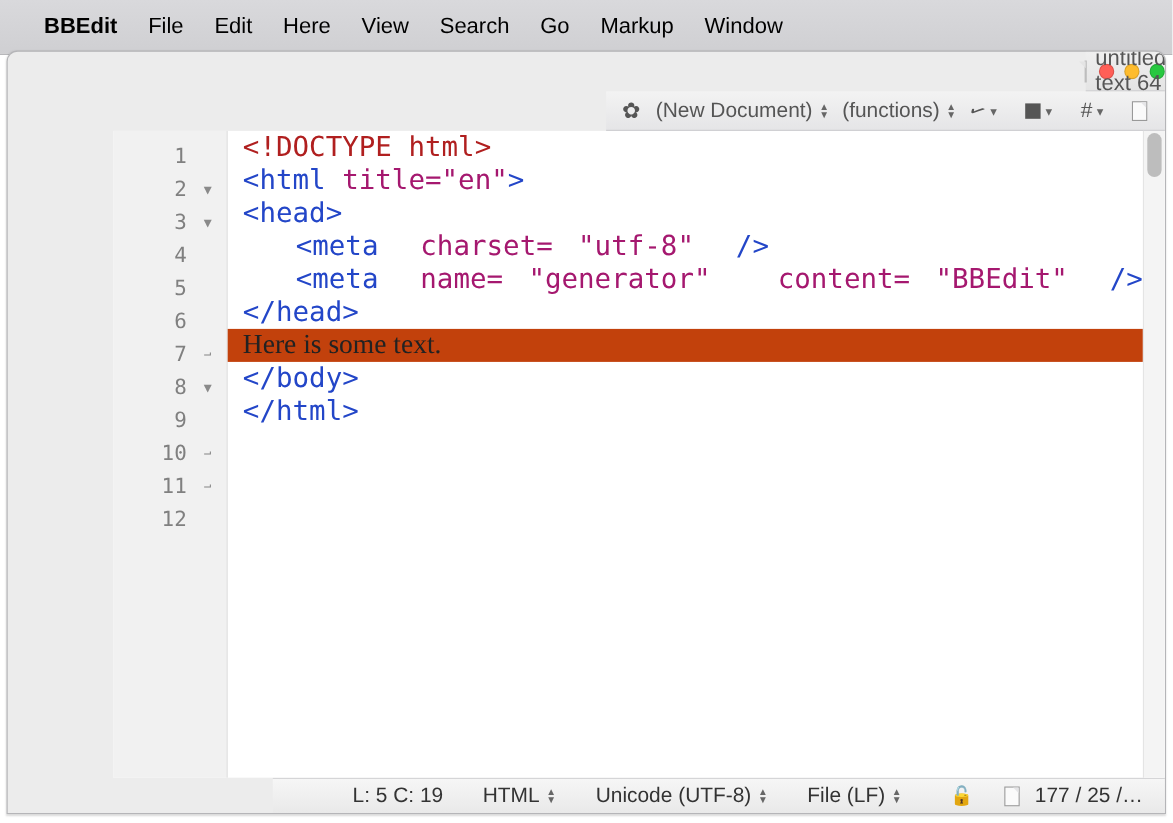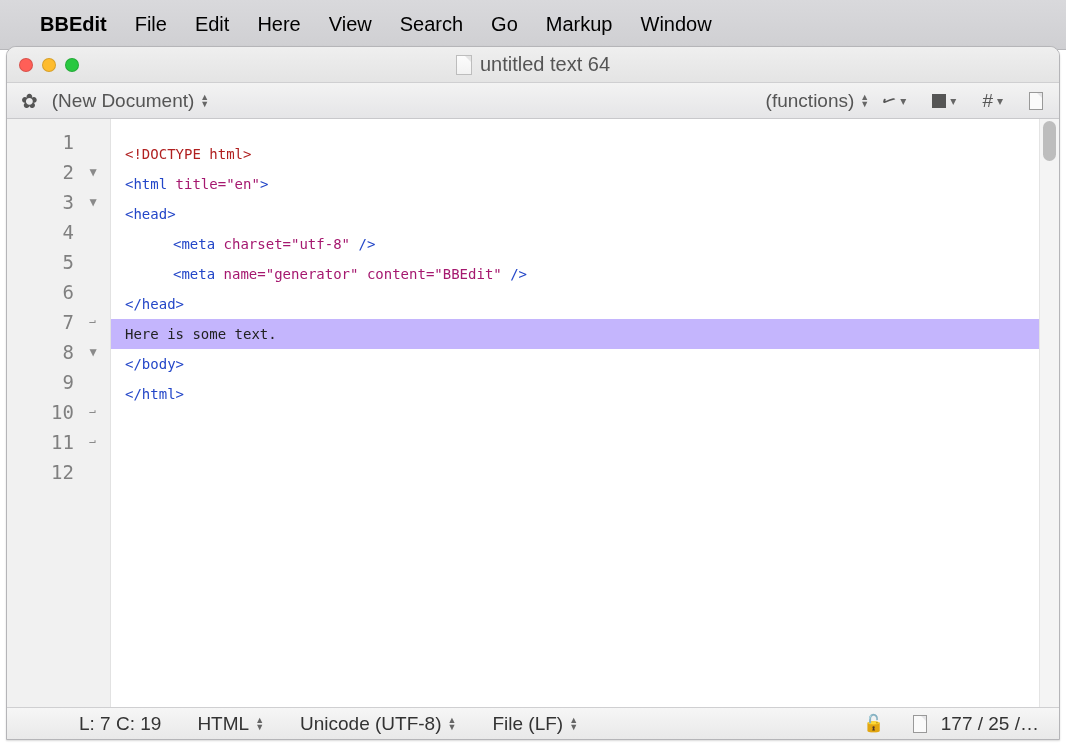--- a/index.html
+++ b/index.html
@@ -24,20 +24,21 @@
     position: absolute;
     left: 6px; top: 46px;
     width: 1054px; height: 694px;
     background: #ececec;
     border: 1px solid #b5b5b8;
     border-radius: 10px 10px 0 0;
     box-shadow: 0 1px 2px rgba(0,0,0,0.15);
     display: flex;
     flex-direction: column;
     overflow: hidden;
+    align-items: flex-end;
   }
   .titlebar {
     height: 36px;
     background: linear-gradient(#efefef, #e4e4e4);
     border-bottom: 1px solid #cfcfd1;
     display: flex;
     align-items: center;
     position: relative;
   }
   .traffic {
@@ -115,41 +116,42 @@
     padding-right: 8px; gap: 10px;
   }
   .fold {
     width: 18px; text-align: center; color: #8a8a8a; font-size: 12px;
   }
   .fold.tri::before { content: '▼'; }
   .fold.end::before { content: '⌐'; display:inline-block; transform: scaleY(-1) scaleX(-1); }
   .code {
     flex: 1;
     font-family: ui-monospace, Menlo, Consolas, monospace;
-    font-size: 14px;
-    padding-top: 20px;
+    font-size: 25px;
+    padding-top: 0;
     position: relative;
     line-height: 30px;
   }
   .code-row {
     height: 30px;
     padding-left: 14px;
     white-space: pre;
     display: flex;
     align-items: center;
   }
   .code-row.current {
-    background: #c4b5fd;
+    background: #c2410c;
+    font-family: Liberation Serif, serif;
   }
   .t-doctype { color: #b01f1f; }
   .t-tag { color: #2346c8; }
   .t-attr { color: #a5186f; }
   .t-str { color: #a5186f; }
   .t-text { color: #222; }
-  .indent1 { padding-left: 62px; }
+  .indent1 { padding-left: 62px; gap: 23px; }
   
   .vscroll {
     width: 20px; background: #f4f4f4; border-left: 1px solid #e4e4e4;
     position: relative;
   }
   .vscroll .thumb {
     position: absolute; top: 2px; left: 3px; right: 3px; height: 40px;
     background: #bdbdbd; border-radius: 8px;
   }
   
@@ -300,21 +302,21 @@
       <div class="code-row"></div>
     </div>
 
     <div class="vscroll">
       <div class="thumb"></div>
     </div>
   </div>
 
   <div class="statusbar">
     <span class="gap-blank"></span>
-    <span class="cell">L: 7 C: 19</span>
+    <span class="cell">L: 5 C: 19</span>
     <span class="cell">
       <span>HTML</span>
       <span class="mini-updown">
           <span>▲</span>
           <span>▼</span>
         </span>
     </span>
     <span class="cell">
       <span>Unicode (UTF-8)</span>
       <span class="mini-updown">

